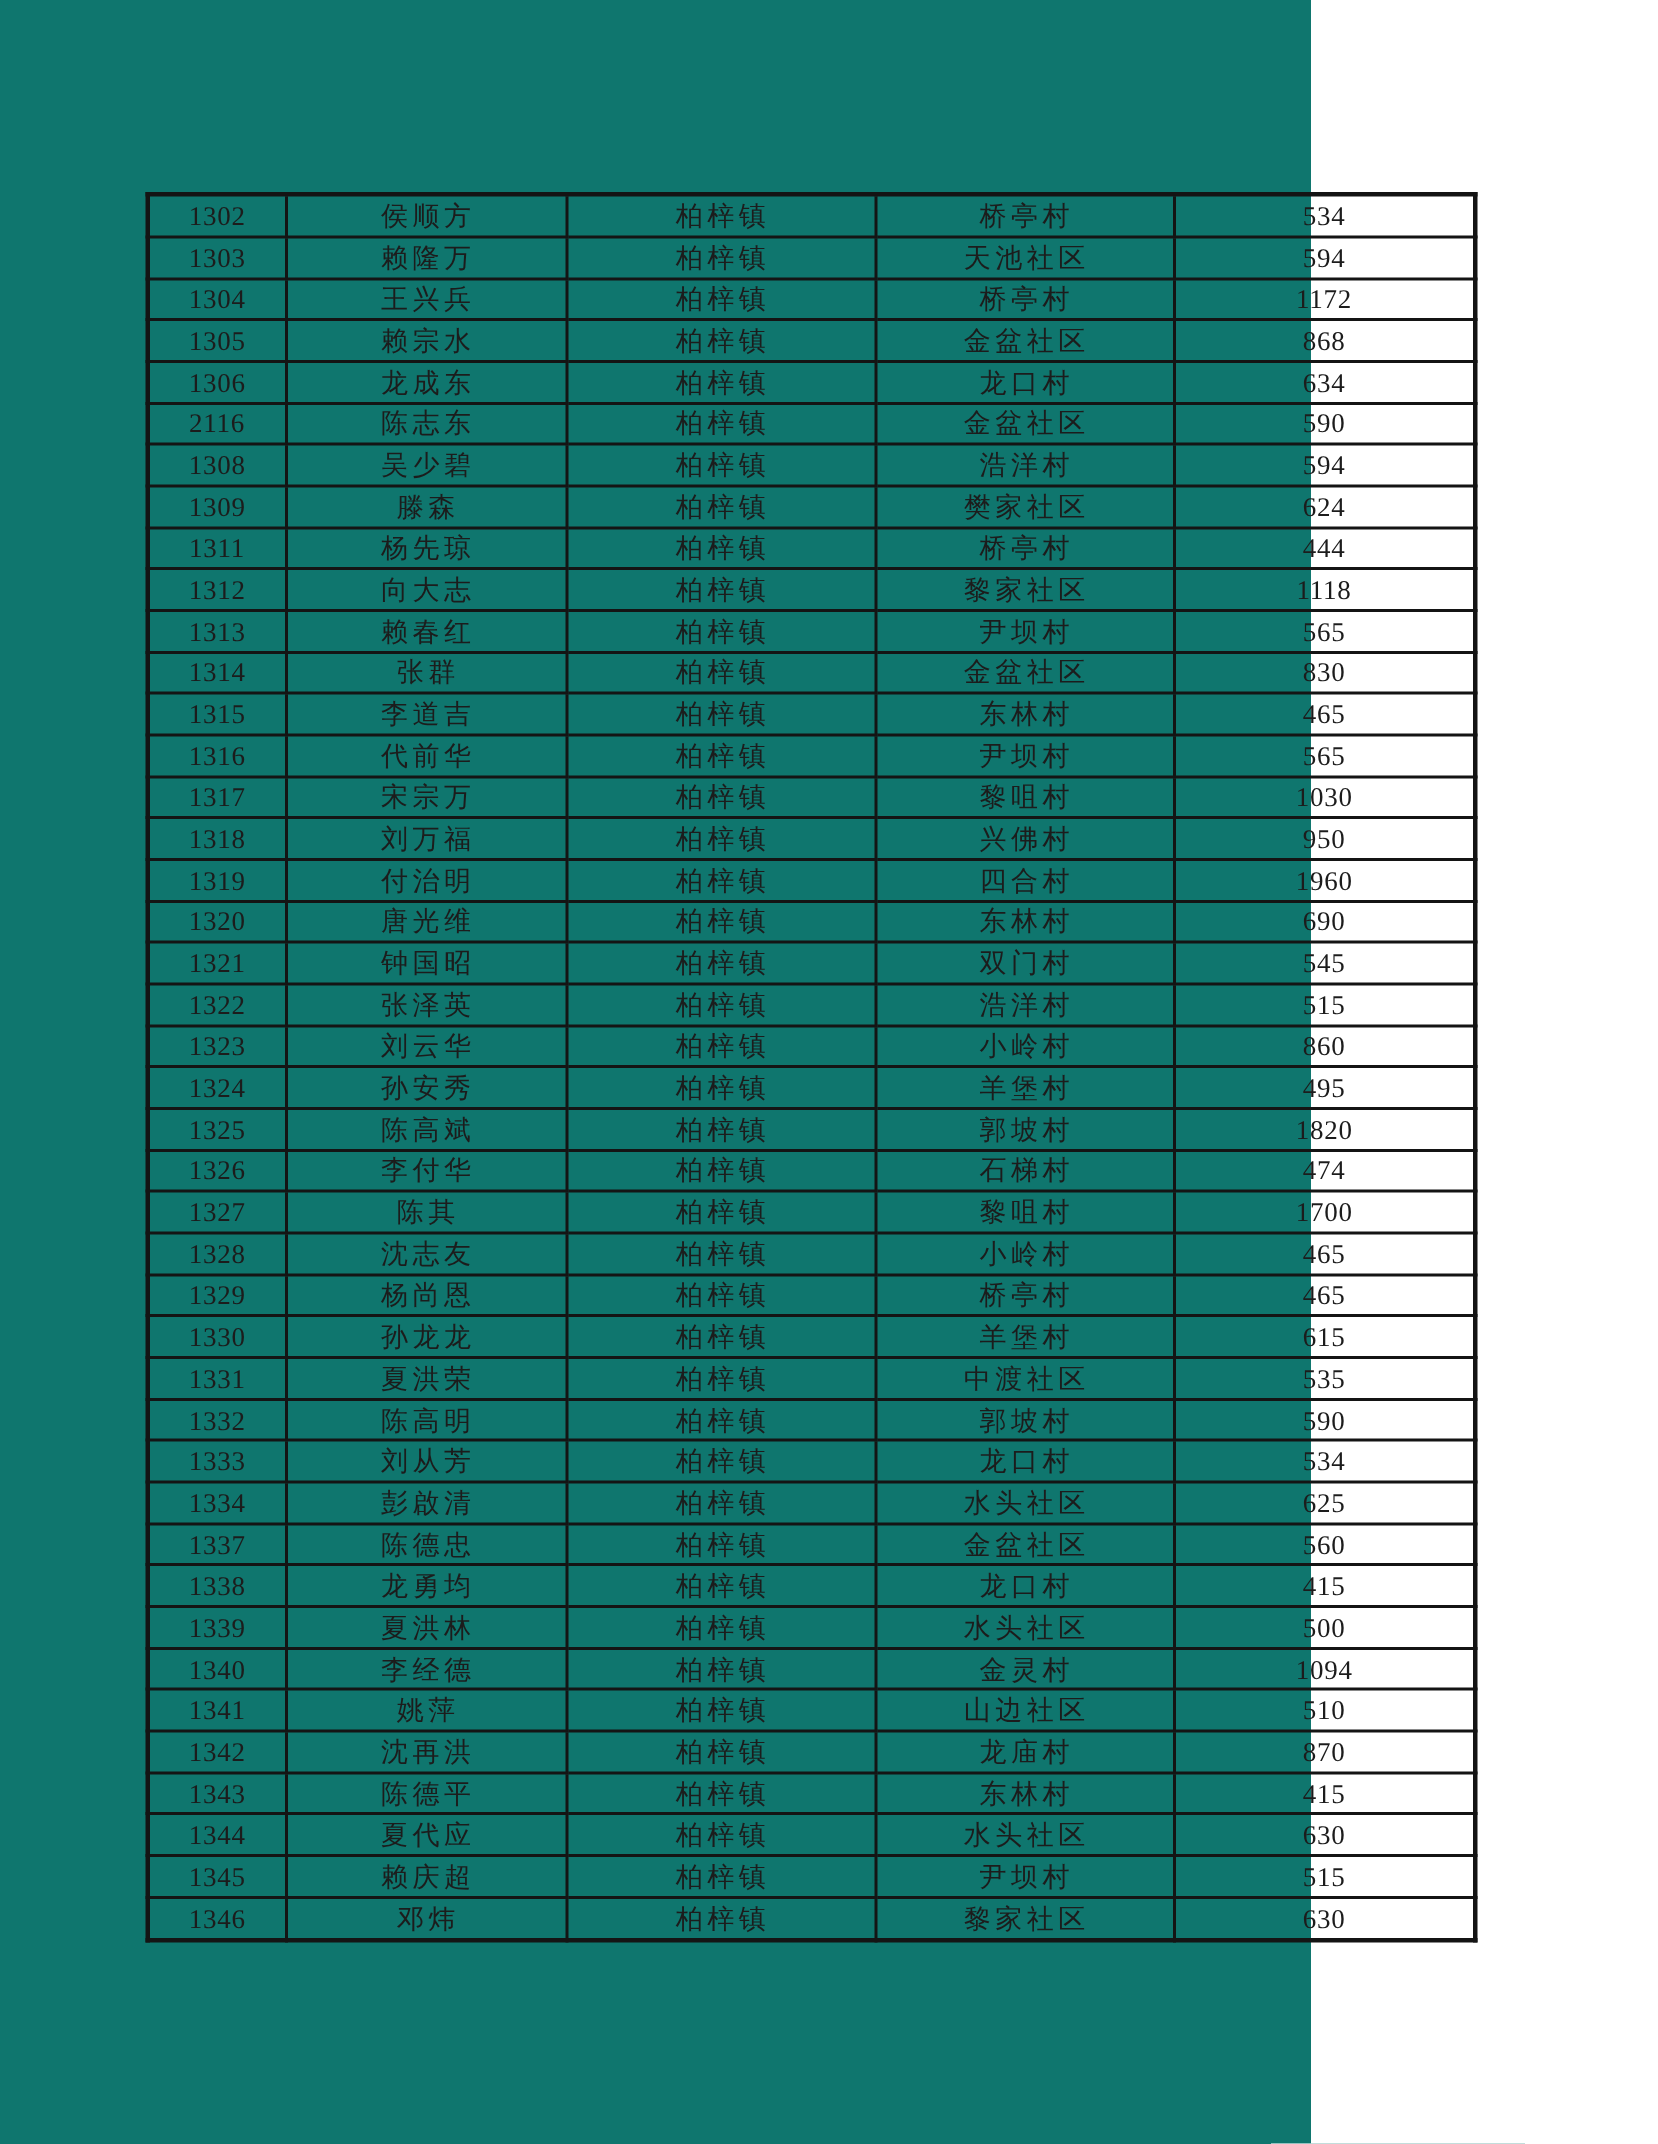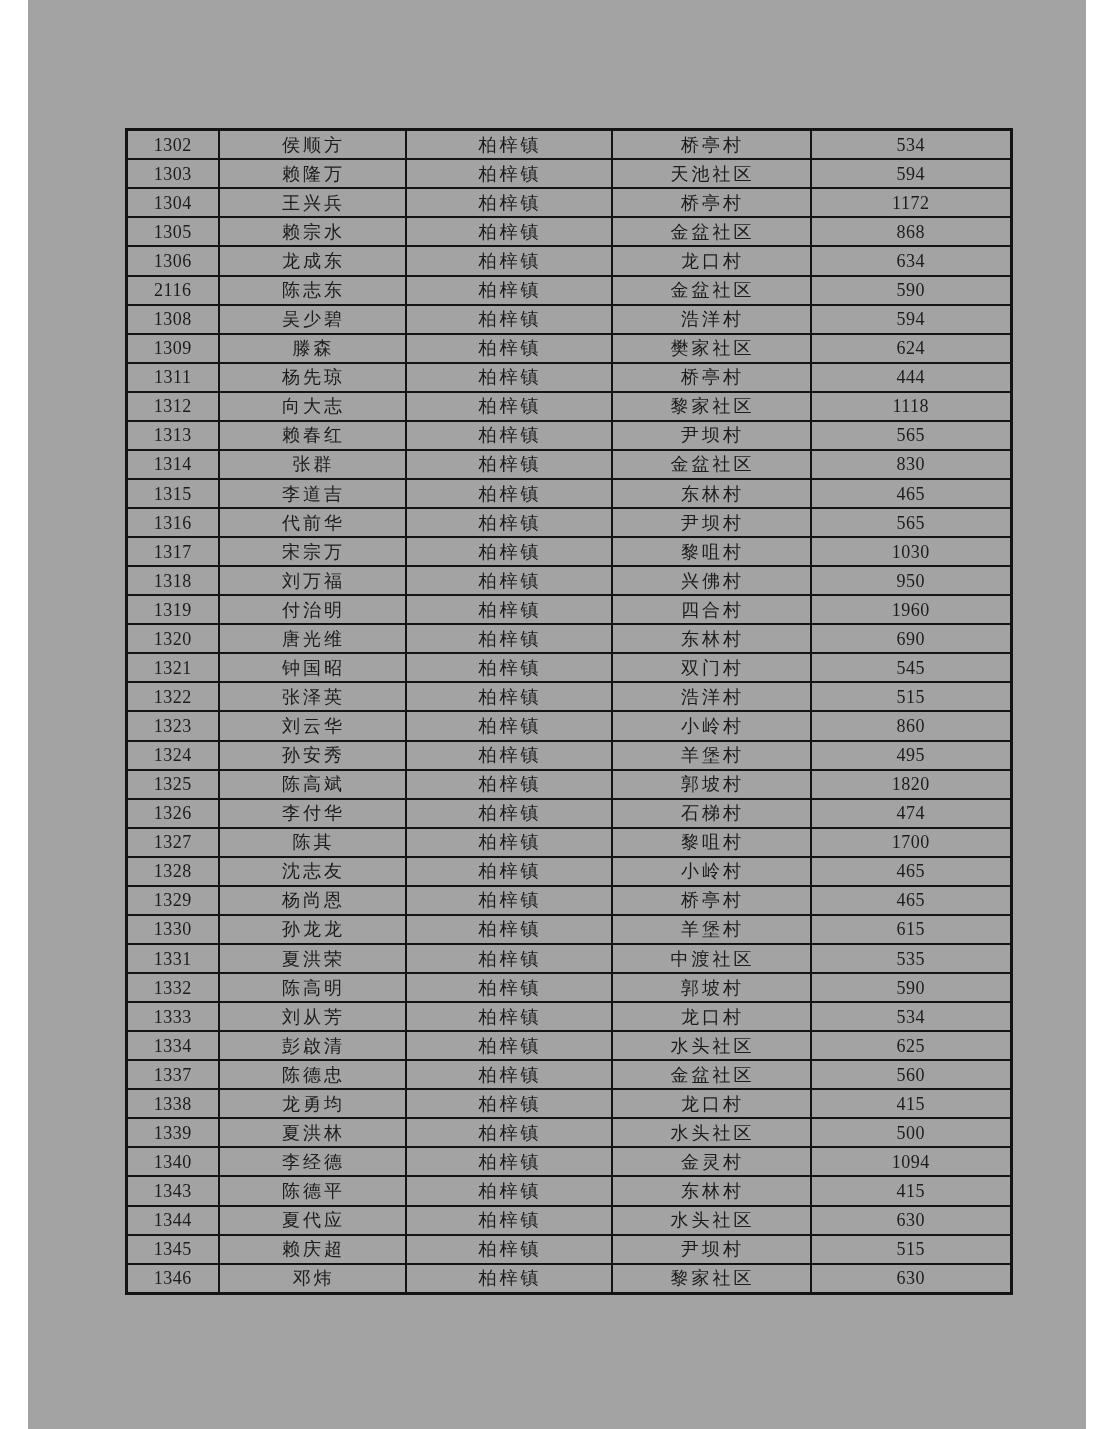--- a/index.html
+++ b/index.html
@@ -10,24 +10,23 @@
   body {
     width: 1105px;
     height: 1429px;
     position: relative;
     font-family: "Liberation Serif", "DejaVu Serif", serif;
     color: #1c1c1c;
   }
   .page {
     position: absolute;
     left: 0; top: 0;
-    width: 1058px;
+    width: 874px;
     height: 1429px;
-    background: #a3a3a3;
-    margin-left: 28px;
+    background: #0f766e;
   }
   table.roster {
     position: absolute;
     left: 97px;
     top: 128px;
     width: 886px;
     height: 1167px;
     border-collapse: collapse;
     table-layout: fixed;
     border: 3px solid #141414;
@@ -310,20 +309,34 @@
           <td class="num">500</td>
         </tr>
         <tr>
           <td class="num">1340</td>
           <td class="cn">李经德</td>
           <td class="cn">柏梓镇</td>
           <td class="cn">金灵村</td>
           <td class="num">1094</td>
         </tr>
         <tr>
+          <td class="num">1341</td>
+          <td class="cn">姚萍</td>
+          <td class="cn">柏梓镇</td>
+          <td class="cn">山边社区</td>
+          <td class="num">510</td>
+        </tr>
+        <tr>
+          <td class="num">1342</td>
+          <td class="cn">沈再洪</td>
+          <td class="cn">柏梓镇</td>
+          <td class="cn">龙庙村</td>
+          <td class="num">870</td>
+        </tr>
+        <tr>
           <td class="num">1343</td>
           <td class="cn">陈德平</td>
           <td class="cn">柏梓镇</td>
           <td class="cn">东林村</td>
           <td class="num">415</td>
         </tr>
         <tr>
           <td class="num">1344</td>
           <td class="cn">夏代应</td>
           <td class="cn">柏梓镇</td>

